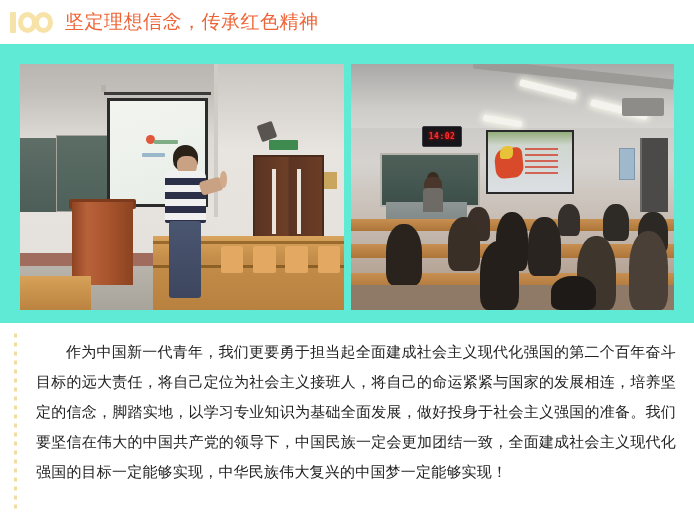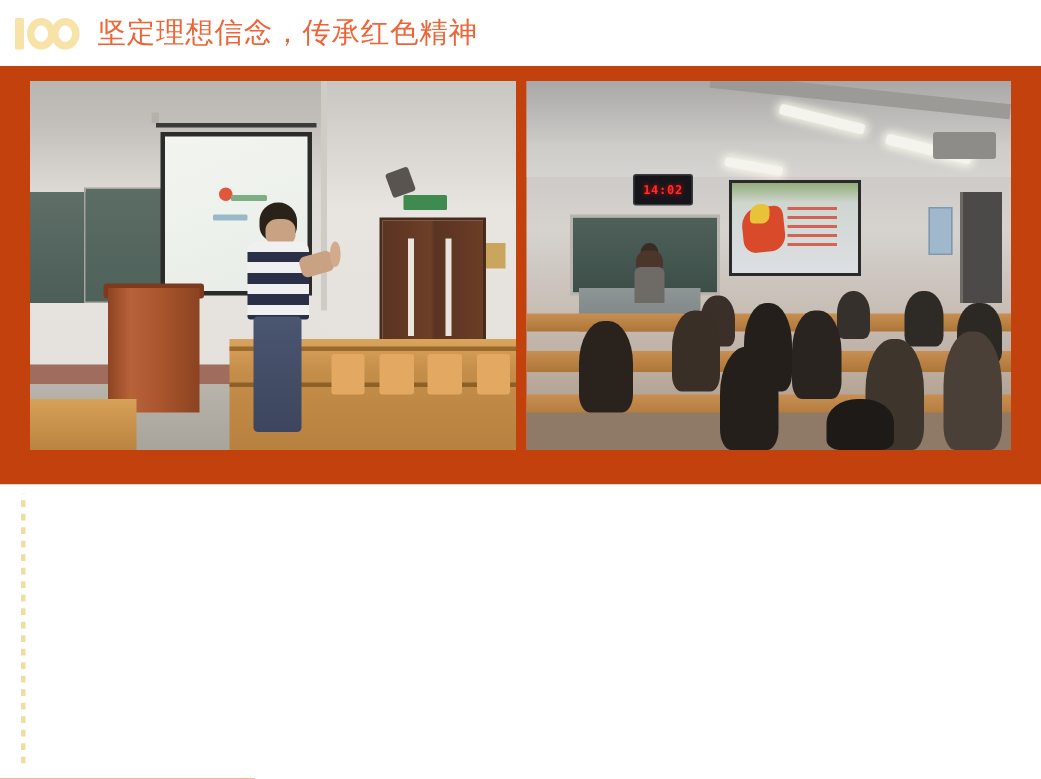--- a/index.html
+++ b/index.html
@@ -50,22 +50,22 @@
   .header-title {
     font-size: 19px;
     font-weight: normal;
     color: #ef6436;
     letter-spacing: 0.5px;
     white-space: nowrap;
   }
 
   
   .media-band {
-    background: #c2410c;
-    padding: 10px 20px 11px 20px;
+    background: #5eead4;
+    padding: 20px 20px 11px 20px;
     box-sizing: border-box;
     display: flex;
     gap: 7px;
     height: 279px;
   }
   .photo {
     position: relative;
     overflow: hidden;
     flex: 1 1 0;
     height: 246px;
@@ -450,13 +450,14 @@
     <div class="student" style="left:55%;top:62%;width:10%;height:24%;background:#292420;"></div>
     <div class="student" style="left:40%;top:72%;width:12%;height:28%;background:#241f1a;"></div>
     <div class="student" style="left:70%;top:70%;width:12%;height:30%;background:#3e352c;"></div>
     <div class="student" style="left:86%;top:68%;width:12%;height:32%;background:#4b4038;"></div>
     <div class="student" style="left:62%;top:86%;width:14%;height:14%;background:#1e1a17;"></div>
   </div>
 </div>
 
 <div class="text-block">
   <div class="dashed-rule"></div>
+  <p class="body-text">作为中国新一代青年，我们更要勇于担当起全面建成社会主义现代化强国的第二个百年奋斗目标的远大责任，将自己定位为社会主义接班人，将自己的命运紧紧与国家的发展相连，培养坚定的信念，脚踏实地，以学习专业知识为基础全面发展，做好投身于社会主义强国的准备。我们要坚信在伟大的中国共产党的领导下，中国民族一定会更加团结一致，全面建成社会主义现代化强国的目标一定能够实现，中华民族伟大复兴的中国梦一定能够实现！</p>
 </div>
 
 </body></html>

